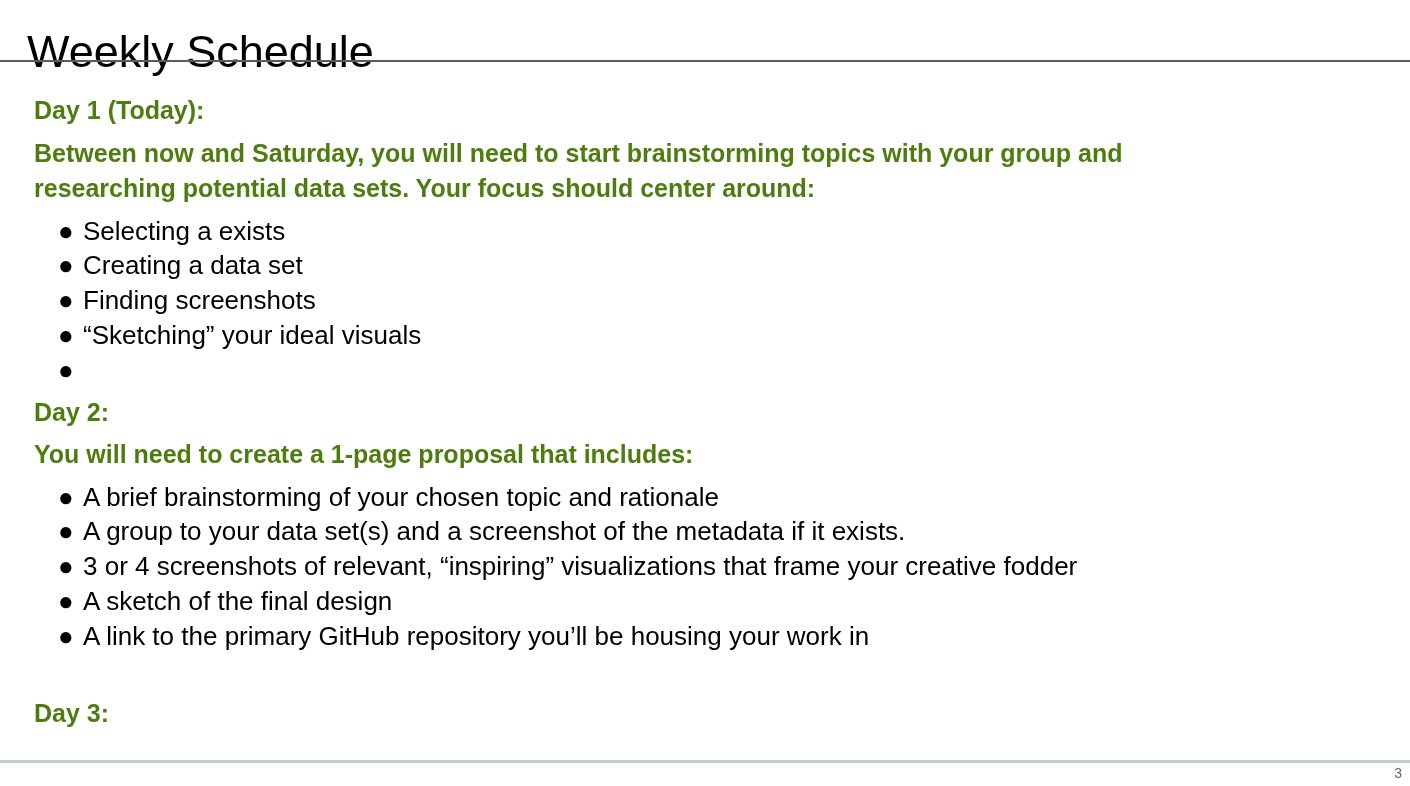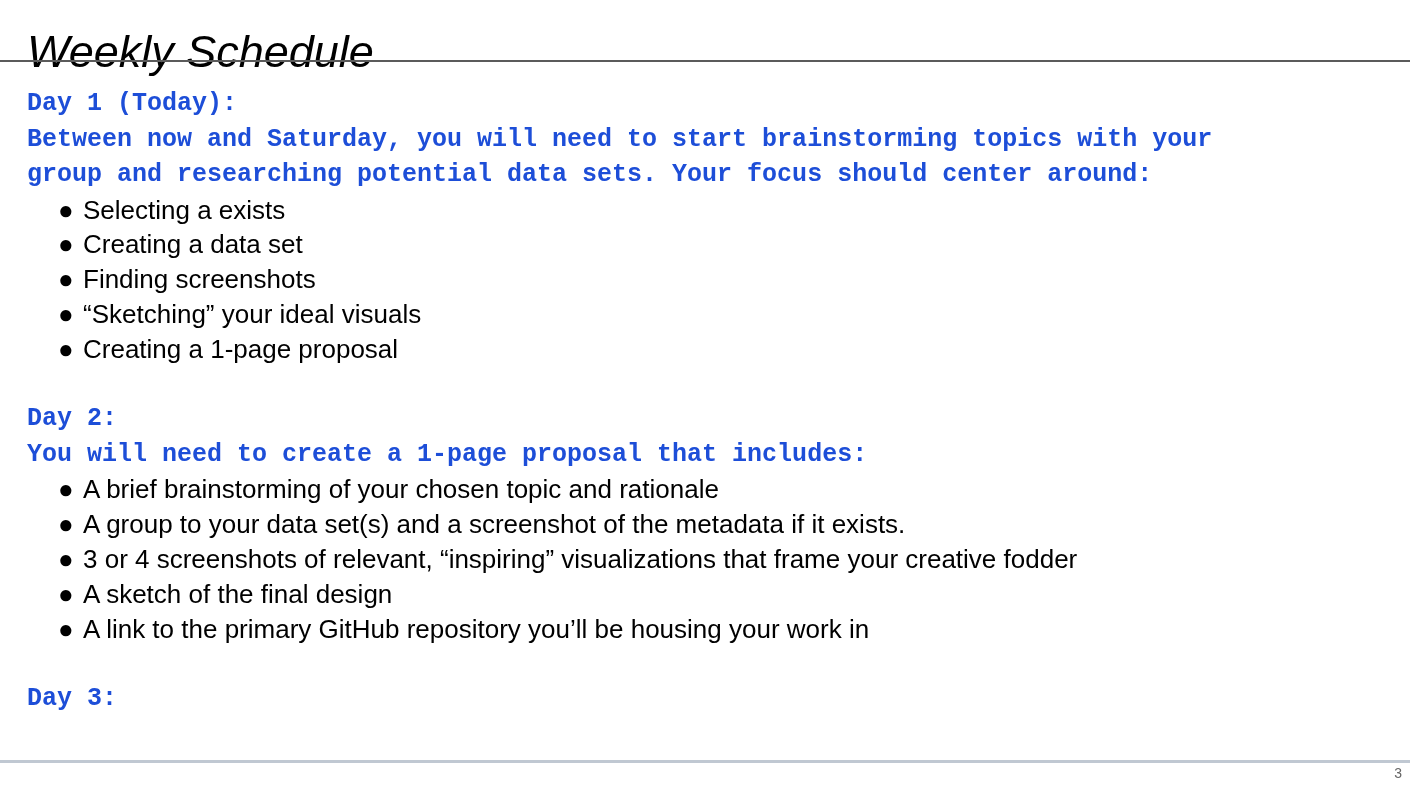--- a/index.html
+++ b/index.html
@@ -29,21 +29,20 @@
   .slide-title {
     position: absolute;
     left: 27px;
     top: -4px;
     font-size: 45px;
     font-weight: 400;
     line-height: 52px;
     letter-spacing: 0px;
     color: #000000;
     white-space: nowrap;
-    font-style: italic;
   }
 
   .header-rule {
     position: absolute;
     left: 0;
     top: 60px;
     width: 1410px;
     height: 2px;
     background: #5b5b5b;
   }
@@ -58,24 +57,23 @@
 
   .section {
     margin: 0;
     padding: 0;
   }
 
   .lead {
     font-size: 25px;
     font-weight: 700;
     line-height: 35.5px;
-    color: #1d4ed8;
-    margin: 0;
+    color: #4d7c0f;
+    margin: 7px;
     max-width: 1205px;
-    font-family: Liberation Mono, monospace;
   }
 
   .bullets {
     list-style: none;
     margin: 0;
     padding: 0;
   }
 
   .bullets li {
     position: relative;
@@ -132,21 +130,21 @@
   <div class="body-area">
 
     <div class="section">
       <p class="lead">Day 1 (Today):</p>
       <p class="lead">Between now and Saturday, you will need to start brainstorming topics with your group and researching potential data sets. Your focus should center around:</p>
       <ul class="bullets">
         <li><span class="bullet-dot">●</span><span>Selecting a exists</span></li>
         <li><span class="bullet-dot">●</span><span>Creating a data set</span></li>
         <li><span class="bullet-dot">●</span><span>Finding screenshots</span></li>
         <li><span class="bullet-dot">●</span><span>“Sketching” your ideal visuals</span></li>
-        <li><span class="bullet-dot">●</span><span>Creating a 1-page proposal</span></li>
+        <li><span class="bullet-dot">●</span></li>
       </ul>
     </div>
 
     <div class="gap"></div>
 
     <div class="section">
       <p class="lead">Day 2:</p>
       <p class="lead">You will need to create a 1-page proposal that includes:</p>
       <ul class="bullets">
         <li><span class="bullet-dot">●</span><span>A brief brainstorming of your chosen topic and rationale</span></li>

